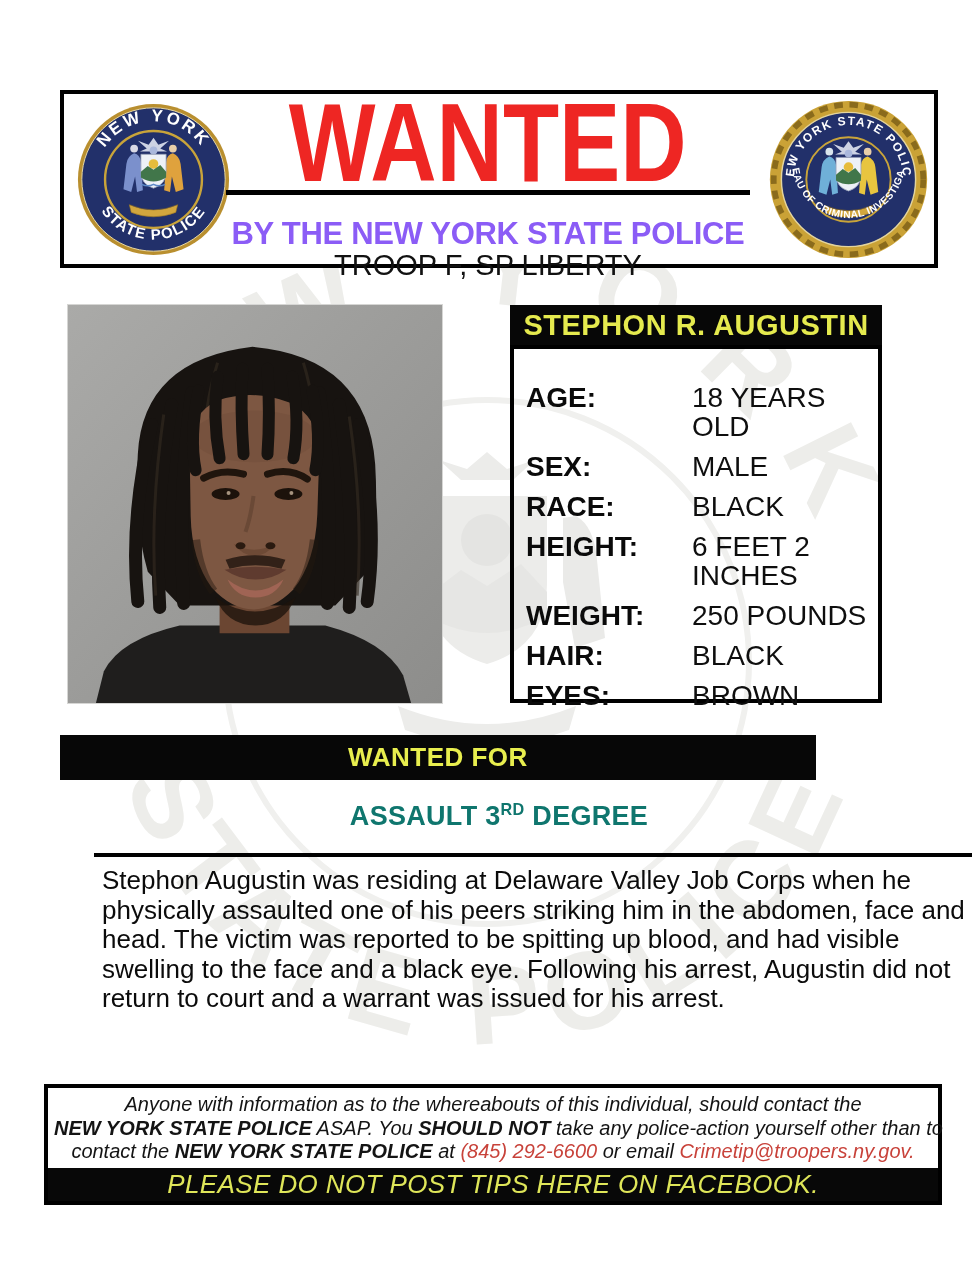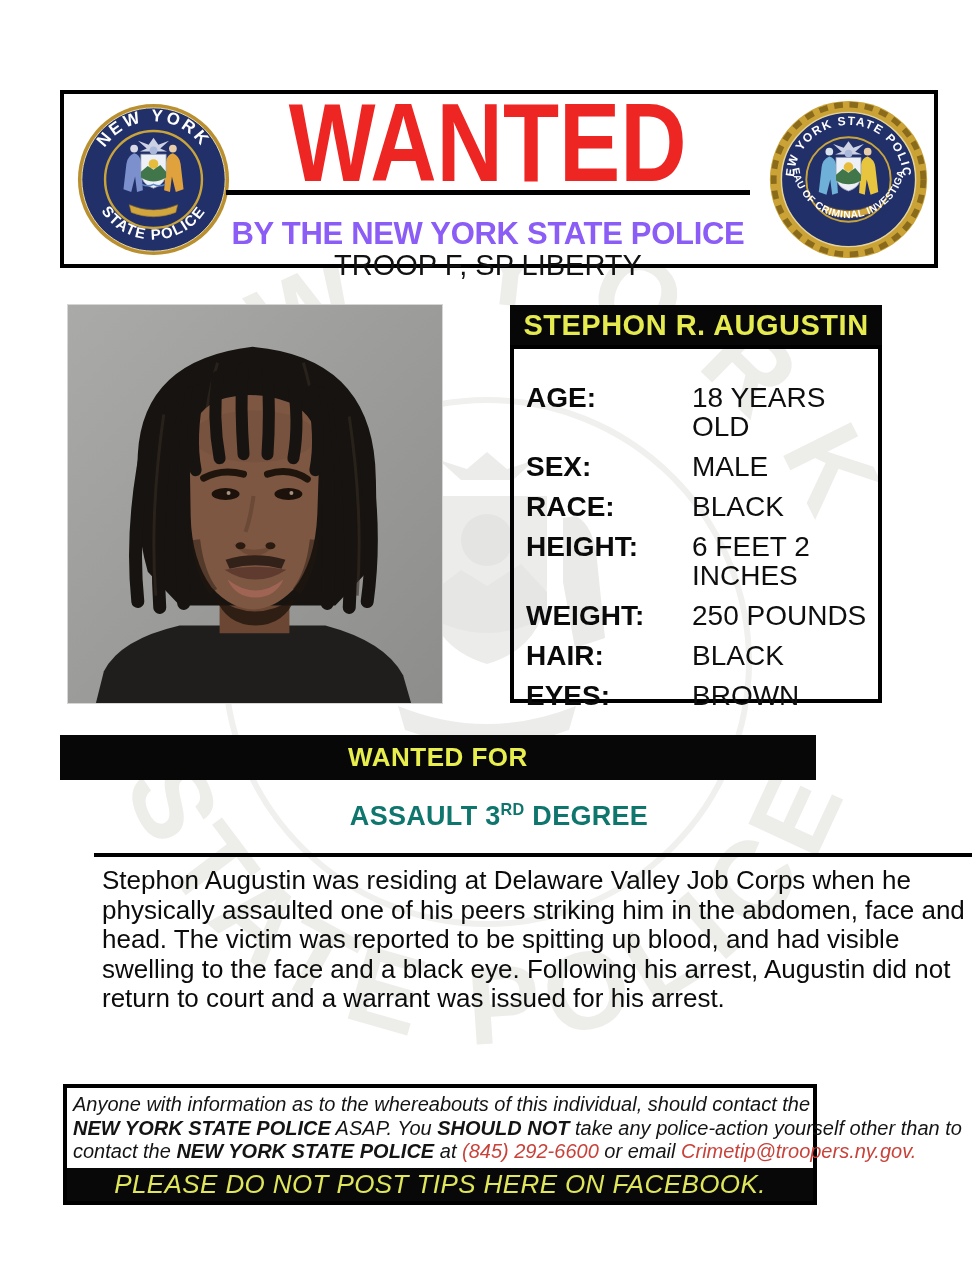--- a/index.html
+++ b/index.html
@@ -53,21 +53,21 @@
     color:#0f766e;font-weight:bold;font-size:27px;letter-spacing:.3px;
   }
   .charge-sup{font-size:60%;vertical-align:super;font-weight:bold;}
   
   .description{
     left:60px;top:853px;width:878px;z-index:2;border-top:4px solid #000;
     box-sizing:border-box;padding:9px 4px 0 8px;font-size:26px;line-height:29.5px;color:#0b0b0b;margin-left:34px;
   }
   
   .footer-box{
-    left:63px;top:1084px;width:754px;z-index:2;border:4px solid #000;background:#fff;
+    left:44px;top:1084px;width:898px;z-index:2;border:4px solid #000;background:#fff;
     box-sizing:border-box;
   }
   .notice{padding:5px 6px 4px 6px;text-align:center;font-style:italic;font-size:20px;
     line-height:23.5px;color:#141414;}
   .notice-line{white-space:nowrap;}
   .agency{font-weight:bold;}
   .red-contact{color:#c8423a;}
   .facebook-bar{
     height:33px;background:#080808;color:#dfe659;font-style:italic;font-size:26px;
     line-height:33px;text-align:center;letter-spacing:.4px;

